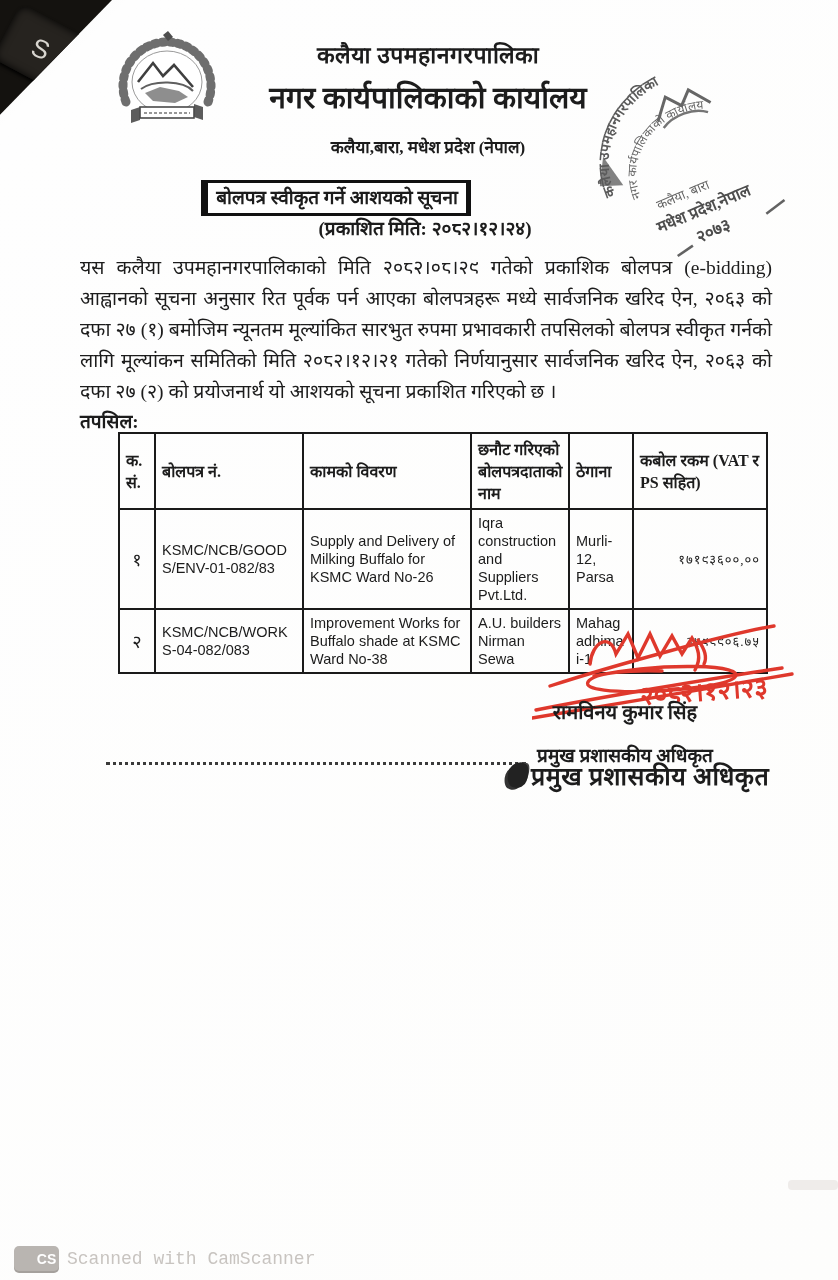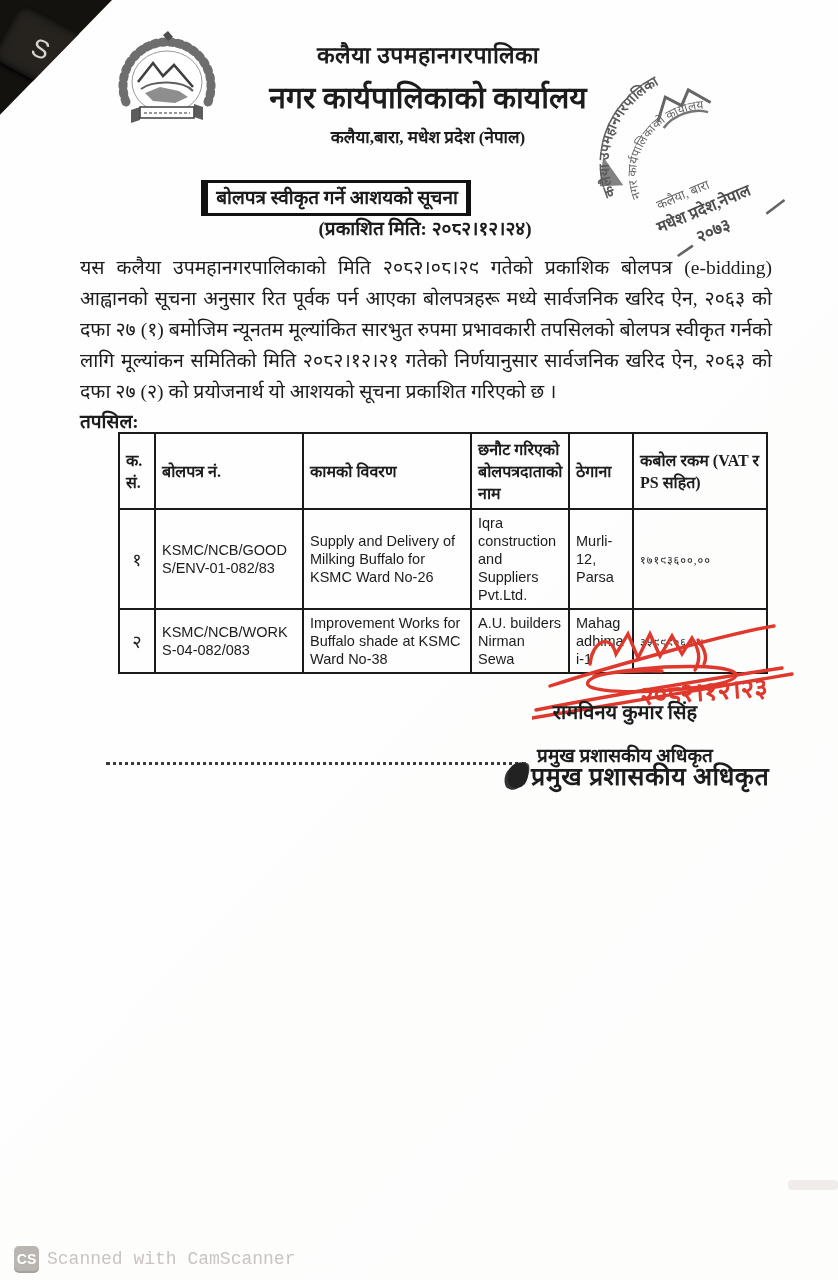--- a/index.html
+++ b/index.html
@@ -24,21 +24,21 @@
     transform:rotate(28deg);
     box-shadow:inset 0 0 8px #000, 2px 2px 4px #000;
     display:flex;align-items:center;justify-content:center;
   }
   .corner-key span{color:#d8d5cf;font-size:26px;font-family:"Liberation Sans",sans-serif;transform:rotate(-6deg);}
   
   .emblem{position:absolute;left:110px;top:30px;width:112px;height:100px;}
   .head-text{position:absolute;left:228px;top:38px;width:400px;text-align:center;}
   .head-muni{font-size:23px;font-weight:bold;letter-spacing:.5px;}
   .head-office{font-size:30px;font-weight:bold;margin-top:6px;}
-  .head-addr{font-size:17px;font-weight:bold;margin-top:8px;}
+  .head-addr{font-size:17px;font-weight:bold;margin-top:18px;}
   .round-stamp{position:absolute;left:580px;top:52px;width:230px;height:200px;transform:rotate(-22deg);opacity:.92;}
   
   .notice-wrap{position:absolute;left:0;top:180px;width:672px;text-align:center;}
   .notice-box{
     display:inline-block;border:3px solid #111;
     border-left:7px solid #111;border-right:5px solid #111;
     padding:1px 8px 3px 8px;
     font-size:19px;font-weight:bold;background:#fff;
   }
   .pub-date{position:absolute;left:0;top:215px;width:838px;text-align:center;font-size:19px;font-weight:bold;padding-left:6px;}
@@ -54,40 +54,41 @@
     border-collapse:collapse;table-layout:fixed;width:648px;
     background:transparent;
   }
   table.bids th,table.bids td{
     border:2px solid #1a1a1a;
     padding:4px 6px;vertical-align:middle;
   }
   table.bids th{font-size:16px;font-weight:bold;text-align:left;}
   td.c-sn{text-align:center;font-size:18px;}
   td.c-eng{font-family:"Liberation Sans",sans-serif;font-size:14.5px;line-height:18px;overflow-wrap:anywhere;}
-  td.c-amt{text-align:left;font-size:11px;letter-spacing:1px;}
+  td.c-amt{text-align:right;font-size:13px;letter-spacing:1px;}
   
   .sig{position:absolute;left:532px;top:614px;width:305px;height:110px;}
   .sig-name{position:absolute;left:470px;top:698px;width:310px;text-align:center;font-size:20px;font-weight:bold;}
   .sig-title{position:absolute;left:470px;top:742px;width:310px;text-align:center;font-size:19px;font-weight:bold;}
   .dotted-line{position:absolute;left:106px;top:762px;width:420px;border-bottom:3px dotted #3a3a3a;}
   .stamp-line{position:absolute;left:508px;top:758px;font-size:25px;font-weight:bold;letter-spacing:.5px;display:flex;align-items:center;}
   .ink-blot{
     width:20px;height:26px;margin-right:3px;background:#222;
     border-radius:60% 35% 55% 45%/50% 60% 40% 55%;
     transform:rotate(18deg);
     box-shadow:-3px 4px 0 -1px #333, 2px -3px 0 -2px #444;
   }
   
   .footer{position:absolute;left:14px;top:1246px;display:flex;align-items:center;gap:8px;}
   .cs-badge{
     width:25px;height:25px;border-radius:5px;background:#b9b5b1;
     color:#fff;font-family:"Liberation Sans",sans-serif;font-weight:bold;font-size:14px;
     display:flex;align-items:center;justify-content:center;
     box-shadow:0 2px 0 #a5a19d;
+    padding-left:20px;
   }
   .cs-text{color:#c8c4c0;font-size:18px;font-family:Liberation Mono, monospace;}
   .smudge{position:absolute;right:0;top:1180px;width:50px;height:10px;background:#efecea;border-radius:4px;}
 </style>
 </head>
 <body>
 
 <div class="page">
 
   <div class="corner-artifact">

